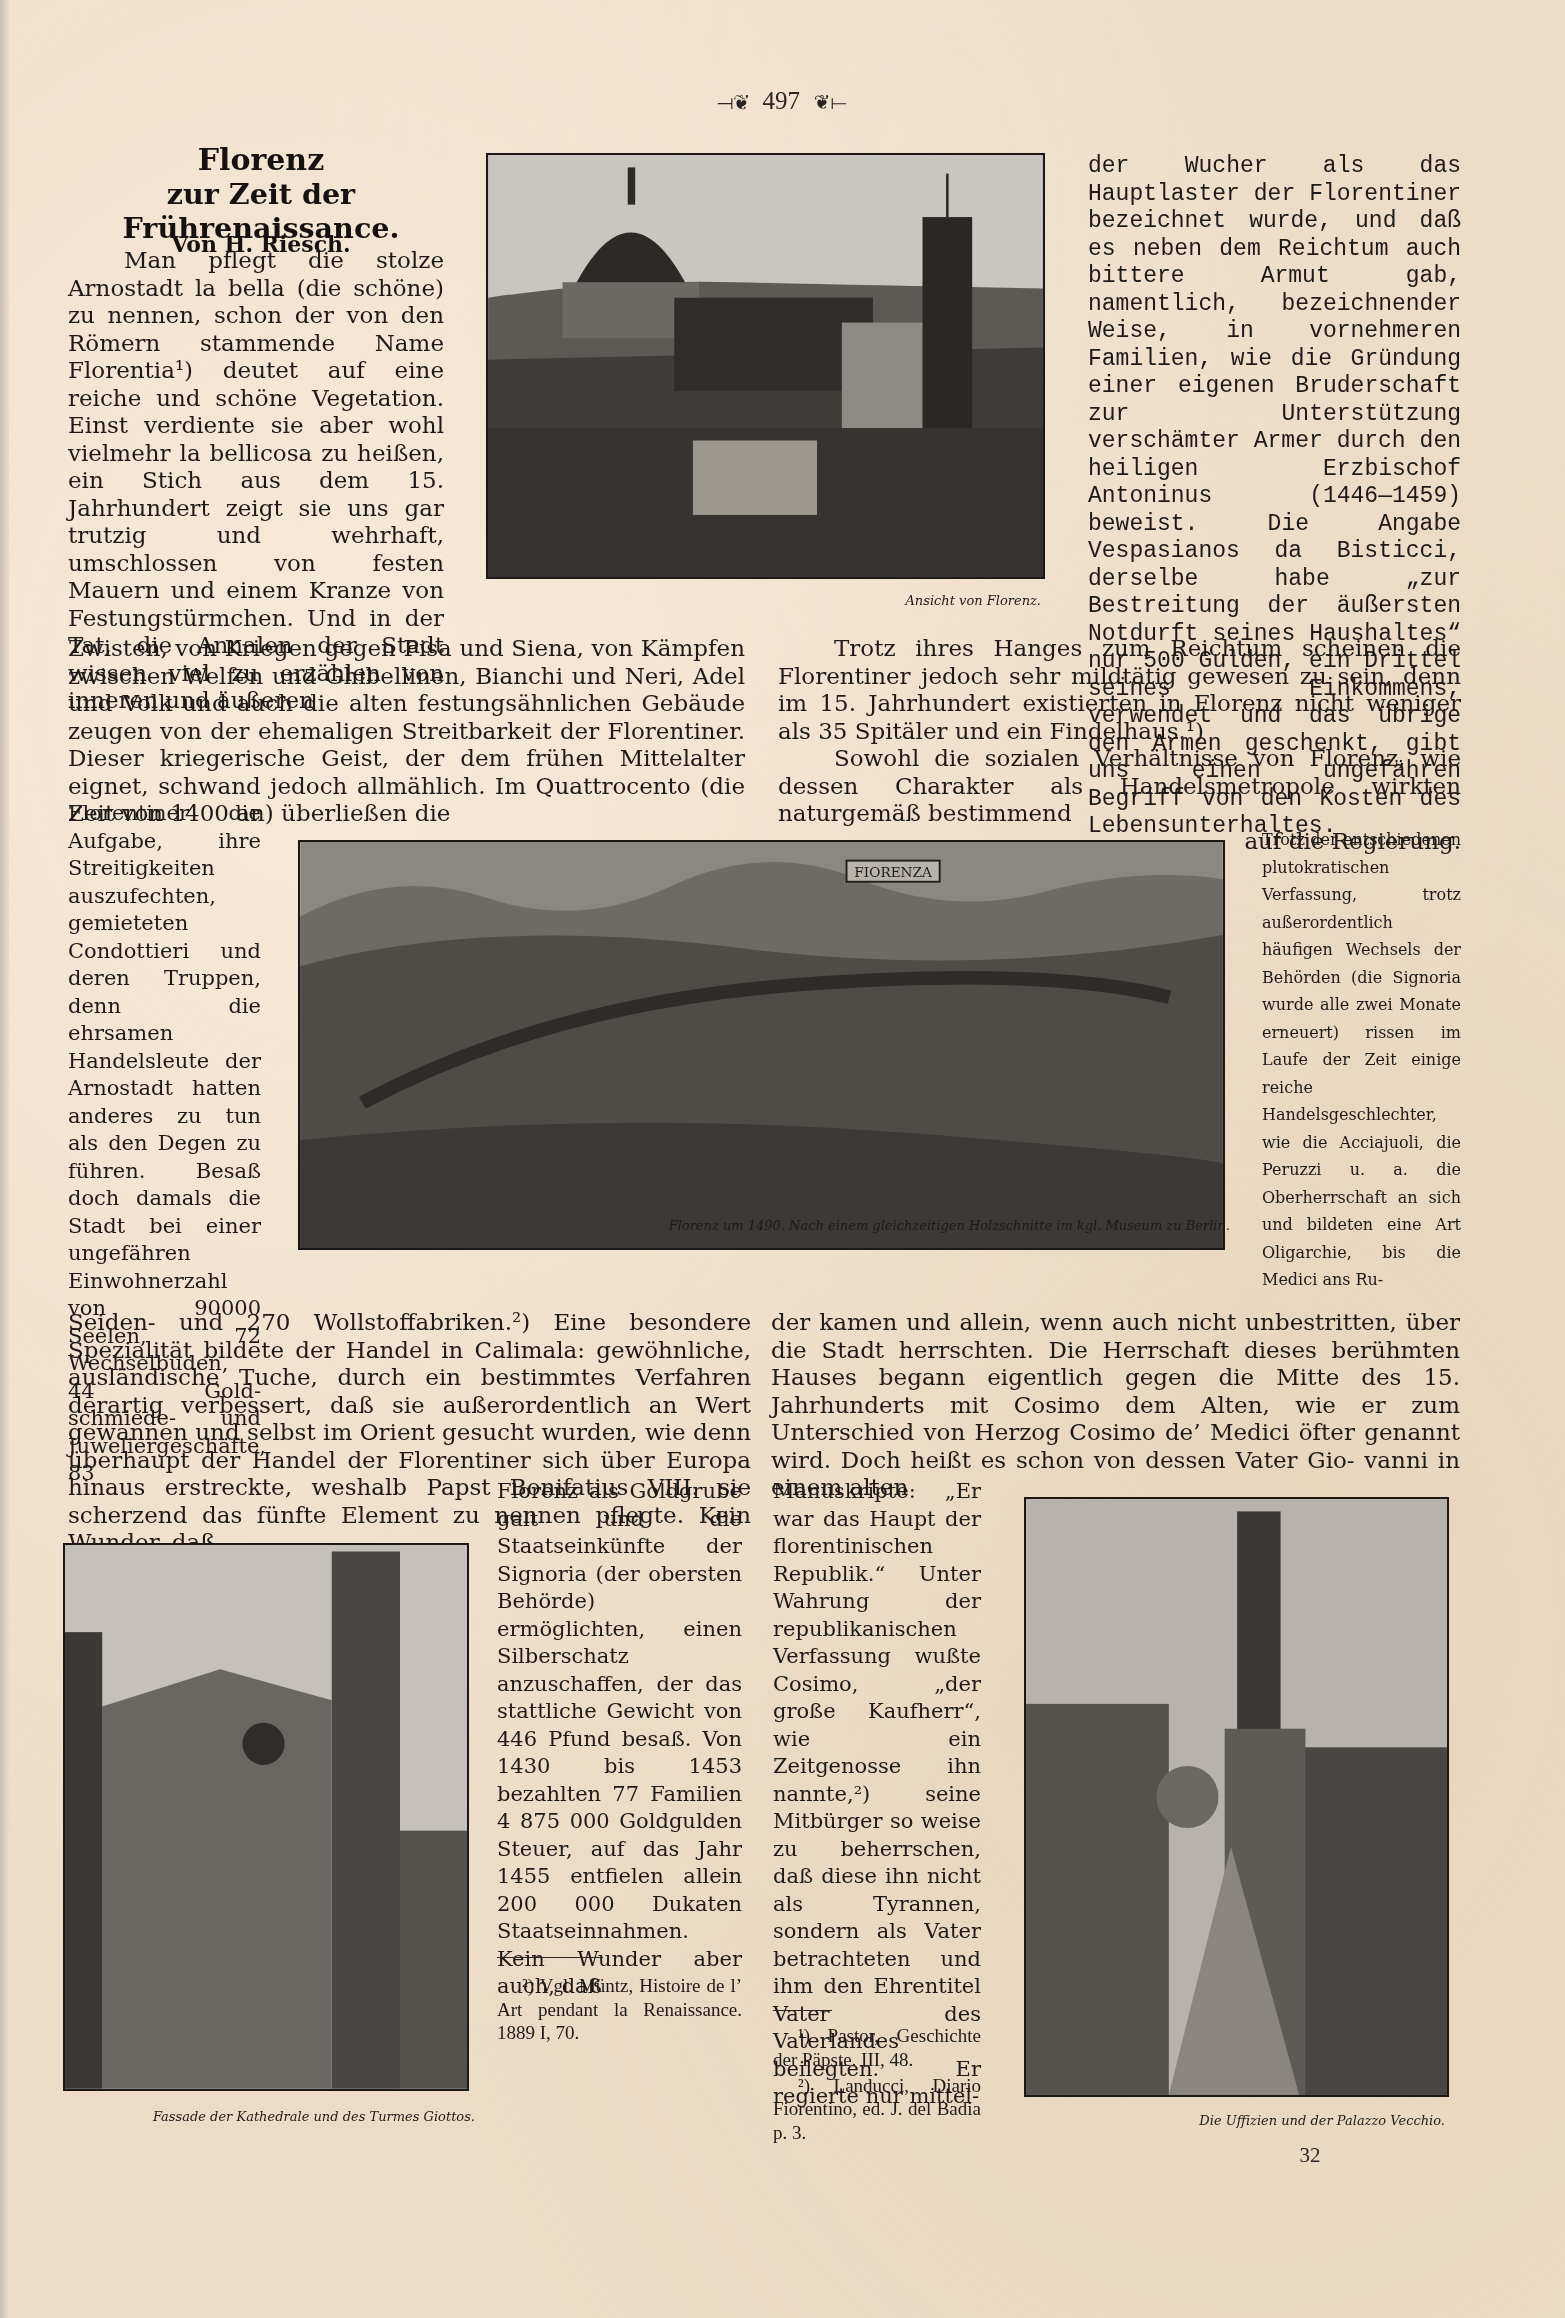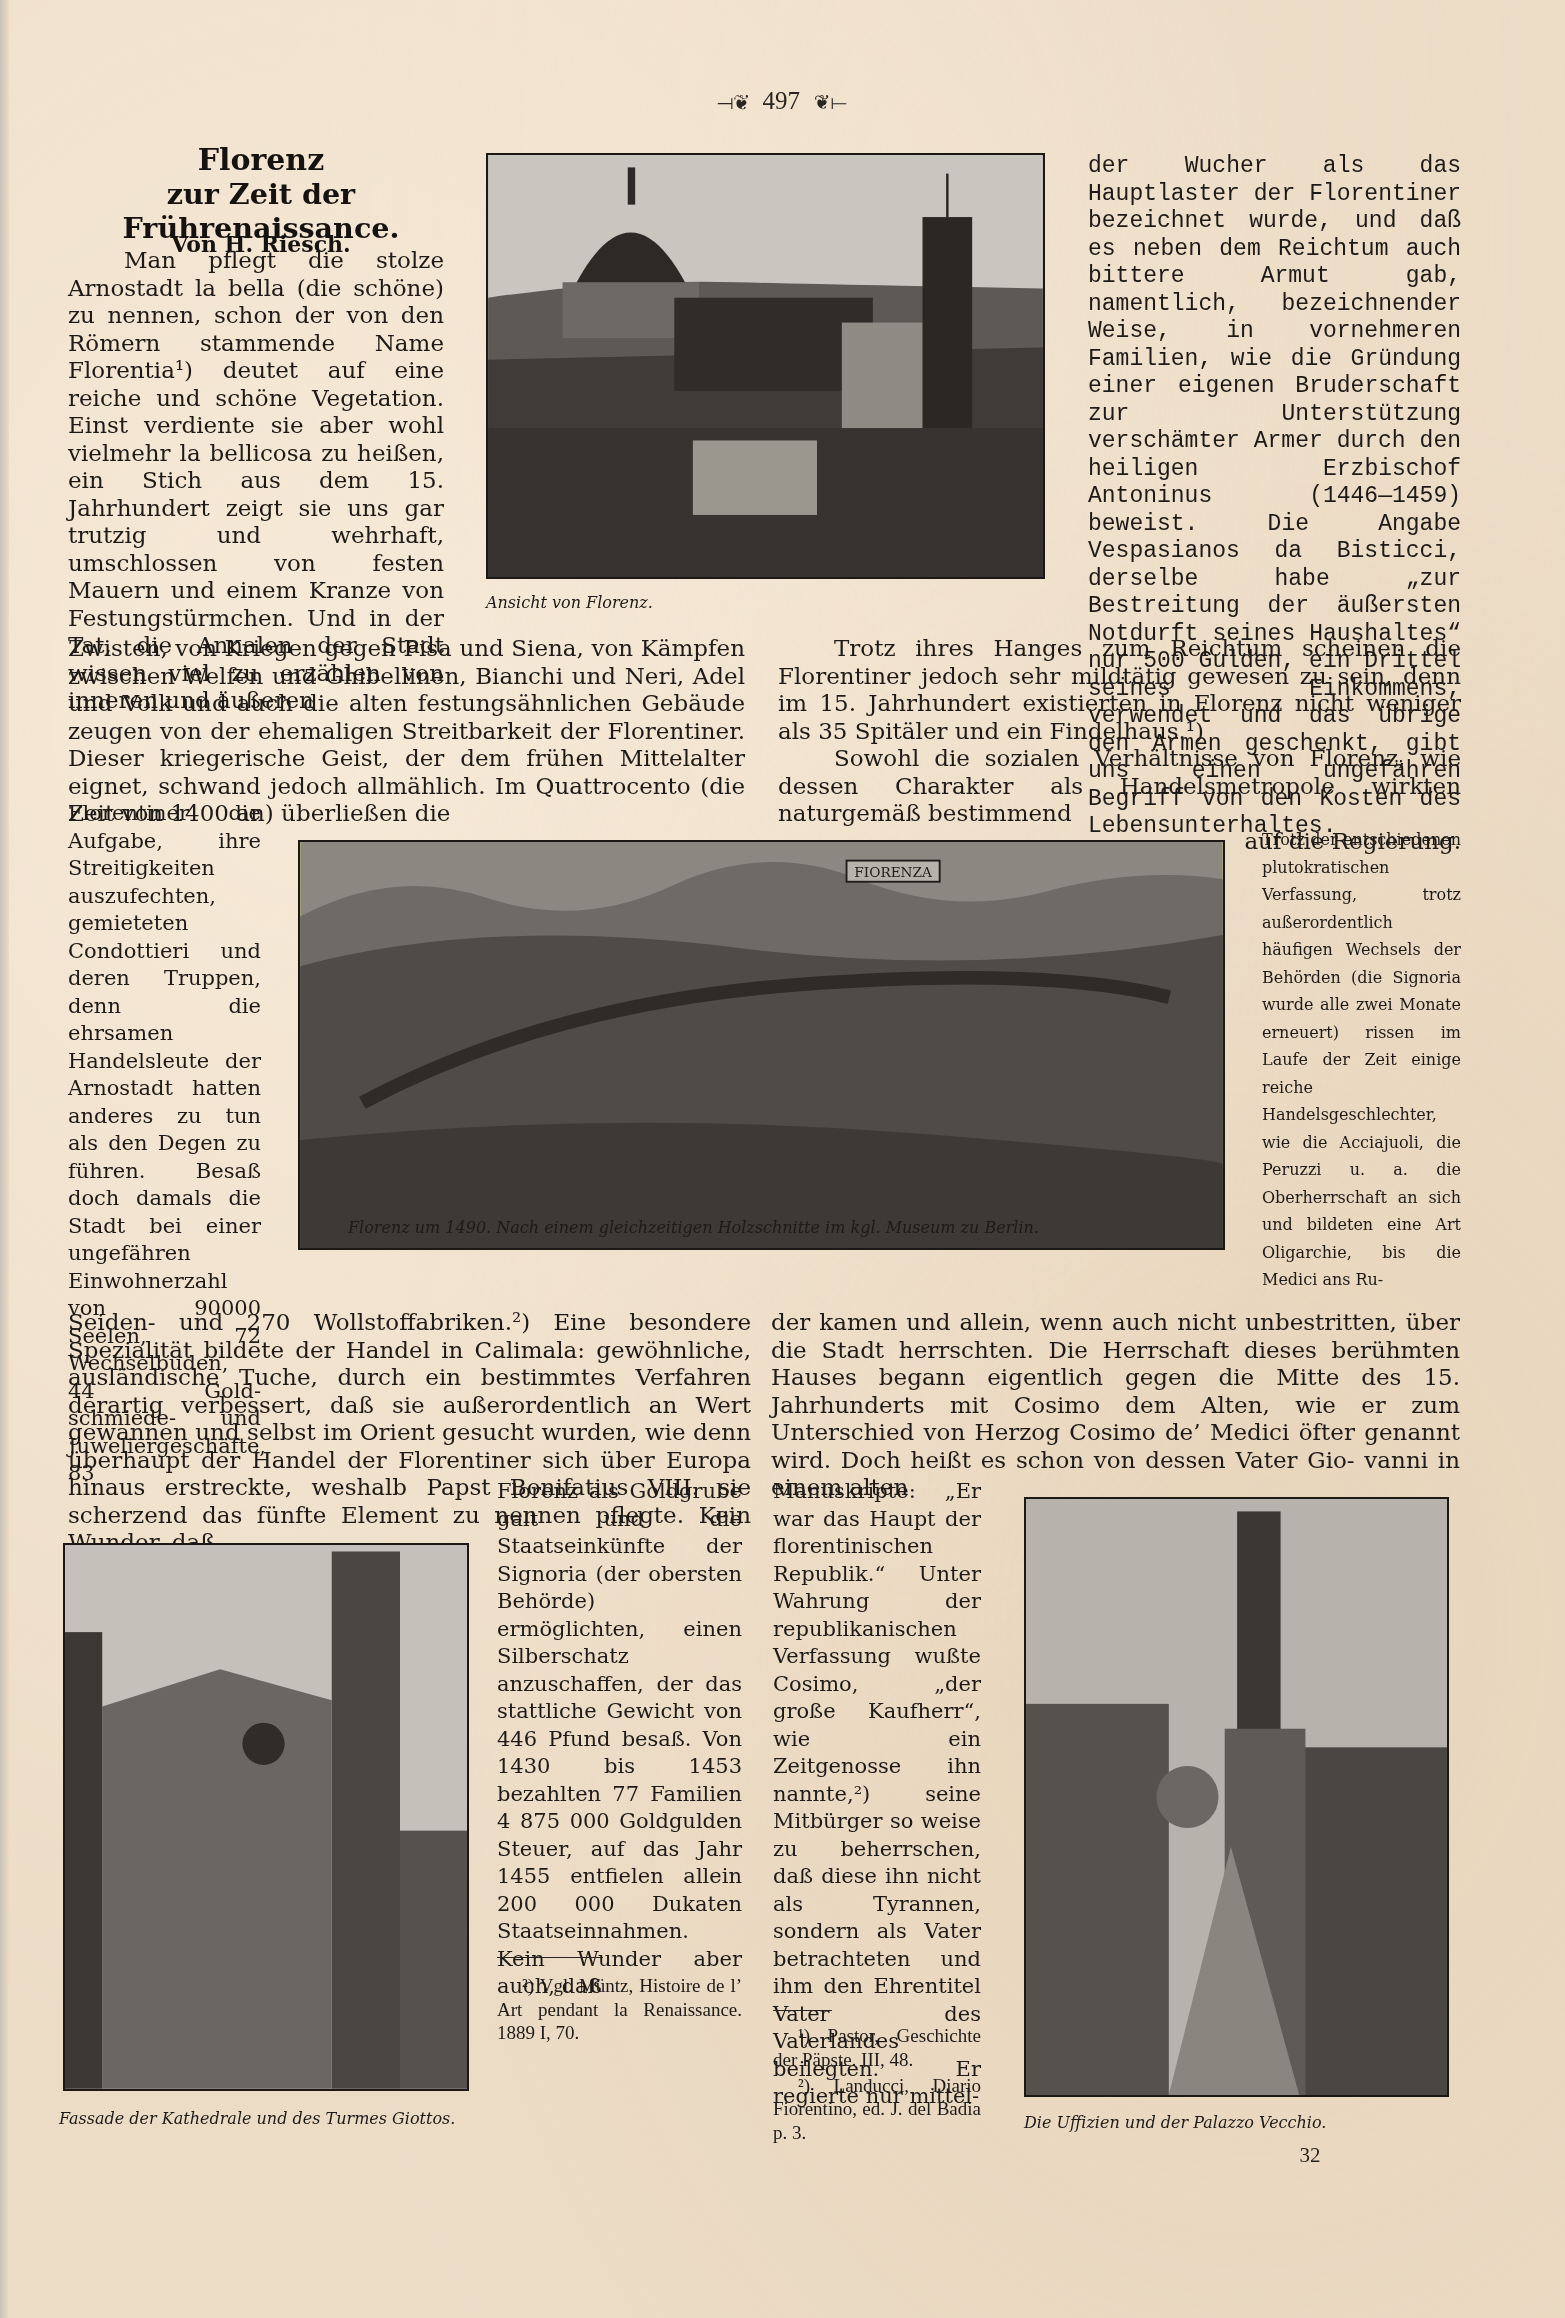--- a/index.html
+++ b/index.html
@@ -23,22 +23,22 @@
   }
   .txt p { margin: 0; }
   .indent { text-indent: 56px; }
   .title {
     font-family: "DejaVu Serif", serif; font-weight: bold;
     text-align: center; color: #151210;
   }
   .pagenum { font-family: "Liberation Serif", serif; font-size: 25px; text-align: center; color: #2a2520; }
   .orn { display: inline-block; font-size: 20px; color: #2a2520; margin: 0 13.7px; }
   .caption {
-    font-family: "DejaVu Serif", serif; font-size: 16px; font-style: italic;
-    text-align: left; color: #1d1a17; white-space: nowrap;
+    font-family: "DejaVu Serif", serif; font-size: 13px; font-style: italic;
+    text-align: right; color: #1d1a17; white-space: nowrap;
   }
   .fig {
     position: absolute; border: 2.5px solid #1b1816;
     background: #7d7a76; overflow: hidden;
   }
   .fn {
     font-family: "Liberation Serif", serif; font-size: 19px; line-height: 23.6px;
     color: #1d1a17; text-align: justify;
   }
   .fn p { margin: 0 0 2.5px 0; text-indent: 25px; }

